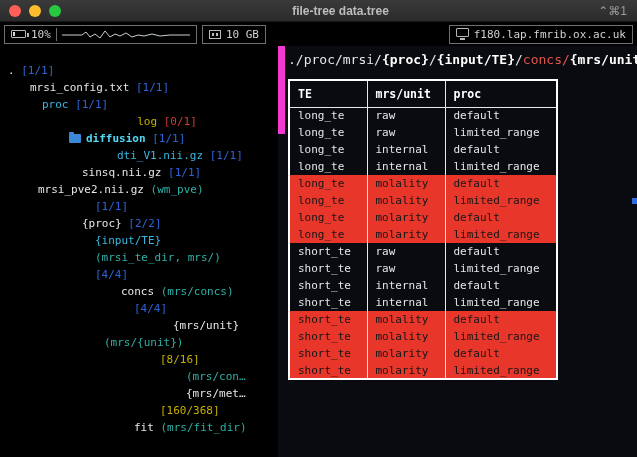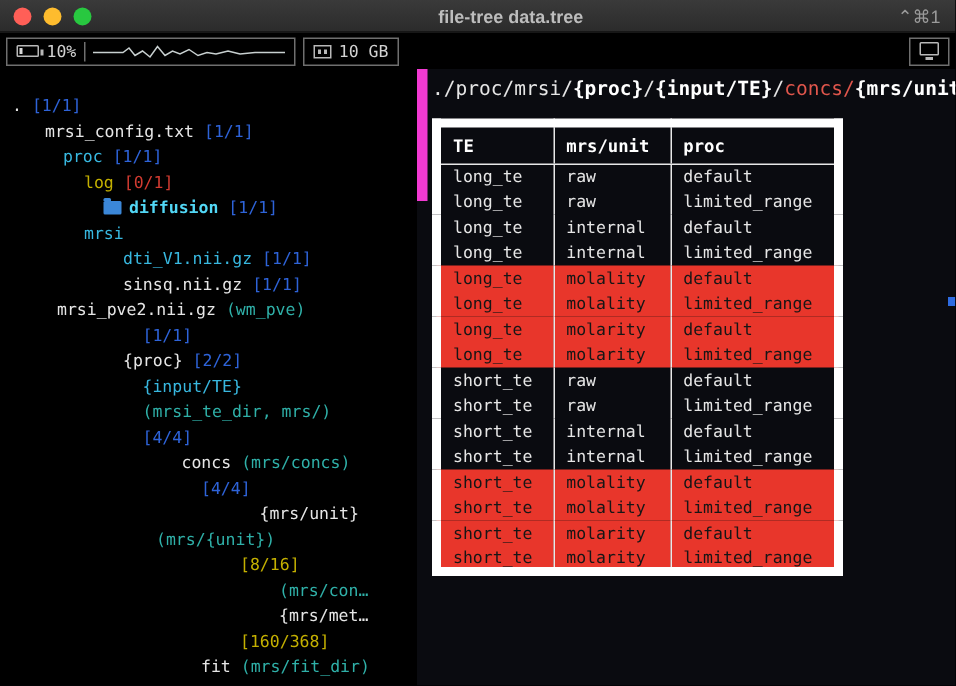--- a/index.html
+++ b/index.html
@@ -58,21 +58,21 @@
                          background:#3b87d8; border-radius:1px 1px 0 0; }
 
   .magenta-strip { position:absolute; left:0; top:0; width:7px; height:88px; background:var(--magenta); }
   .blue-tick { position:absolute; right:0; top:152px; width:5px; height:6px; background:var(--scrollblue); }
 
   .breadcrumb { margin:6px 0 12px 10px; font-size:13px; white-space:pre; }
 
   .data-table { border-collapse:collapse; margin-left:10px; background:transparent;
                 font-size:11px; color:var(--fg); }
   .data-table th, .data-table td { border-left:1px solid #e8e8e8; text-align:left; padding:0 8px; white-space:pre; }
-  .data-table { border:6px solid #ffffff; }
+  .data-table { border:2px solid #ffffff; }
   .data-table th { border-bottom:1px solid #e8e8e8; height:27px; font-size:11.5px; font-weight:bold; color:#fff; }
   .data-table td { height:17px; }
   .data-table th:nth-child(1), .data-table td:nth-child(1) { width:78px; }
   .data-table th:nth-child(2), .data-table td:nth-child(2) { width:78px; }
   .data-table th:nth-child(3), .data-table td:nth-child(3) { width:112px; }
   .data-table tr.hl td { background:var(--rowred); color:#161616; }
 </style>
 </head>
 <body>
 
@@ -97,33 +97,33 @@
         <polyline points="0,9 14,9 20,9 24,6 28,11 33,8 38,12 43,5 48,11 53,8 58,10 64,7 70,11 76,9 82,10 90,8 98,10 108,9 118,9 128,9" fill="none" stroke="#c8d0d0" stroke-width="1"></polyline>
       </svg>
     </div>
     <div class="sb-group">
       <span class="chip"></span>
       <span>10 GB</span>
     </div>
     <div class="sb-spacer"></div>
     <div class="sb-group">
       <span class="mon"></span>
+      <span>f180.lap.fmrib.ox.ac.uk</span>
     </div>
   </div>
 
   <div class="main">
     <div class="left-pane">
       <div id="tree">
           <div class="tree-line" style="padding-left: 8px;"><span class="c-fg">. </span><span class="c-blue">[1/1]</span></div>
           <div class="tree-line" style="padding-left: 30px;"><span class="c-fg">mrsi_config.txt </span><span class="c-blue">[1/1]</span></div>
           <div class="tree-line" style="padding-left: 42px;"><span class="c-cyan">proc </span><span class="c-blue">[1/1]</span></div>
-          <div class="tree-line" style="padding-left: 56px;"><span class="c-yellow">log </span><span class="c-red">[0/1]</span></div>
+          <div class="tree-line" style="padding-left: 56px; text-align: center;"><span class="c-yellow">log </span><span class="c-red">[0/1]</span></div>
           <div class="tree-line" style="padding-left: 69px;"><span class="folder-icon"></span><span class="c-boldcyan">diffusion </span><span class="c-blue">[1/1]</span></div>
-          <div class="tree-line" style="padding-left: 56px;"><span class="c-cyan">mrsi</span></div>
-          <div class="tree-line" style="padding-left: 82px;"><span class="c-cyan">dti_V1.nii.gz </span><span class="c-blue">[1/1]</span></div>
+          <div class="tree-line" style="padding-left: 82px; margin-left: 35px;"><span class="c-cyan">dti_V1.nii.gz </span><span class="c-blue">[1/1]</span></div>
           <div class="tree-line" style="padding-left: 82px;"><span class="c-fg">sinsq.nii.gz </span><span class="c-blue">[1/1]</span></div>
           <div class="tree-line" style="padding-left: 38px;"><span class="c-fg">mrsi_pve2.nii.gz </span><span class="c-teal">(wm_pve)</span></div>
           <div class="tree-line" style="padding-left: 95px;"><span class="c-blue">[1/1]</span></div>
           <div class="tree-line" style="padding-left: 82px;"><span class="c-fg">{proc} </span><span class="c-blue">[2/2]</span></div>
           <div class="tree-line" style="padding-left: 95px;"><span class="c-cyan">{input/TE}</span></div>
           <div class="tree-line" style="padding-left: 95px;"><span class="c-teal">(mrsi_te_dir, mrs/)</span></div>
           <div class="tree-line" style="padding-left: 95px;"><span class="c-blue">[4/4]</span></div>
           <div class="tree-line" style="padding-left: 121px;"><span class="c-fg">concs </span><span class="c-teal">(mrs/concs)</span></div>
           <div class="tree-line" style="padding-left: 134px;"><span class="c-blue">[4/4]</span></div>
           <div class="tree-line" style="padding-left: 173px;"><span class="c-fg">{mrs/unit}</span></div>

